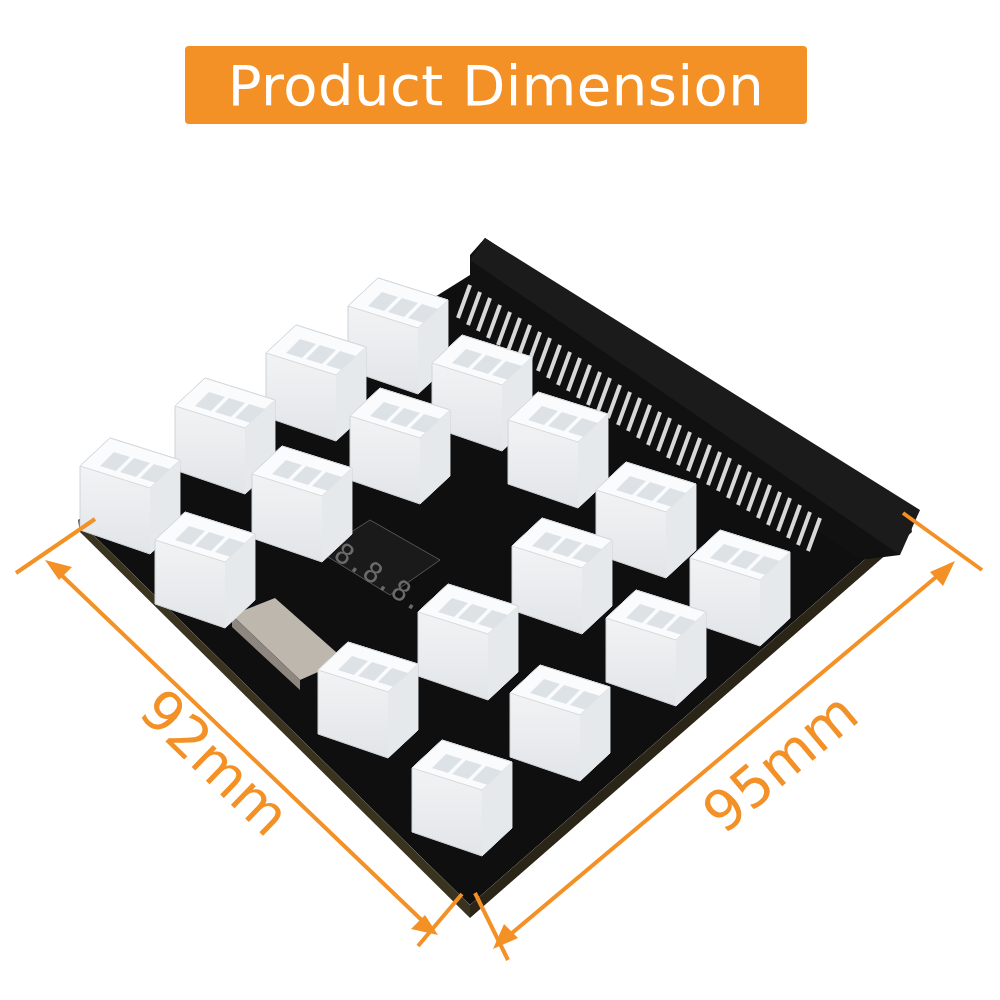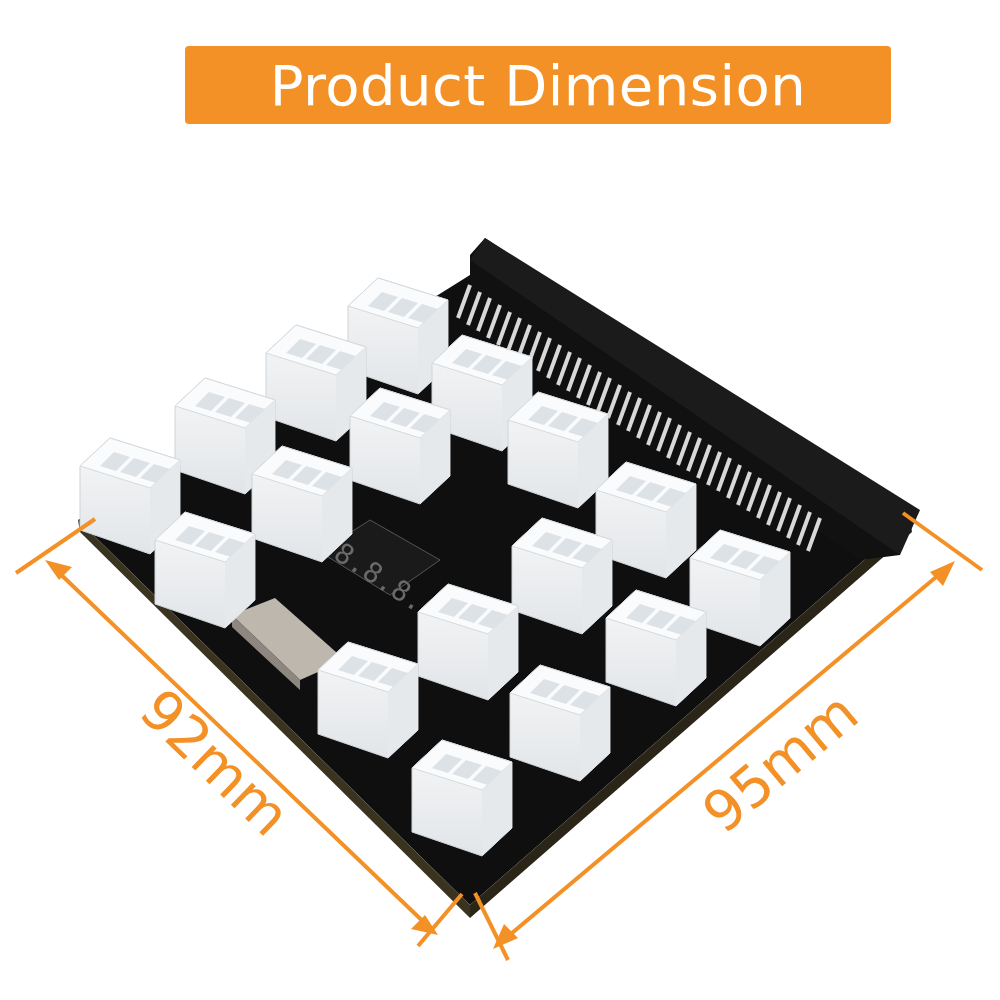--- a/index.html
+++ b/index.html
@@ -1,17 +1,17 @@
 <!DOCTYPE html>
 <html><head>
 <meta charset="utf-8">
 <style>
   html, body { margin:0; padding:0; }
   body { width:1000px; height:1000px; background:#ffffff; position:relative; overflow:hidden; font-family:"DejaVu Sans", sans-serif; }
-  .banner { position:absolute; left:185px; top:46px; width:706px; height:78px; background:#f39126; border-radius:4px; display:flex; align-items:center; justify-content:center; }
+  .banner { position:absolute; left:185px; top:46px; width:622px; height:78px; background:#f39126; border-radius:4px; display:flex; align-items:center; justify-content:center; }
   .banner span { color:#ffffff; font-size:56px; letter-spacing:0.5px; font-family:"DejaVu Sans", sans-serif; }
   svg.scene { position:absolute; left:0; top:0; }
   .dim-label { position:absolute; color:#f39126; font-size:56px; font-family:"DejaVu Sans", sans-serif; white-space:nowrap; transform-origin:center center; }
 </style>
 </head>
 <body>
 
 <div class="banner">
   <span>Product Dimension</span>
 </div>

